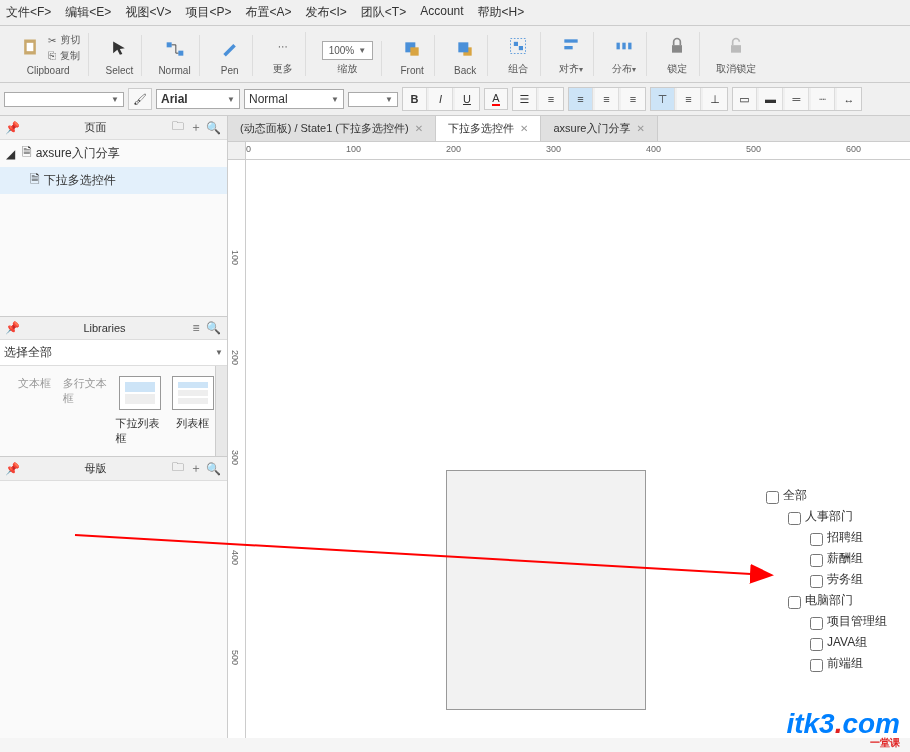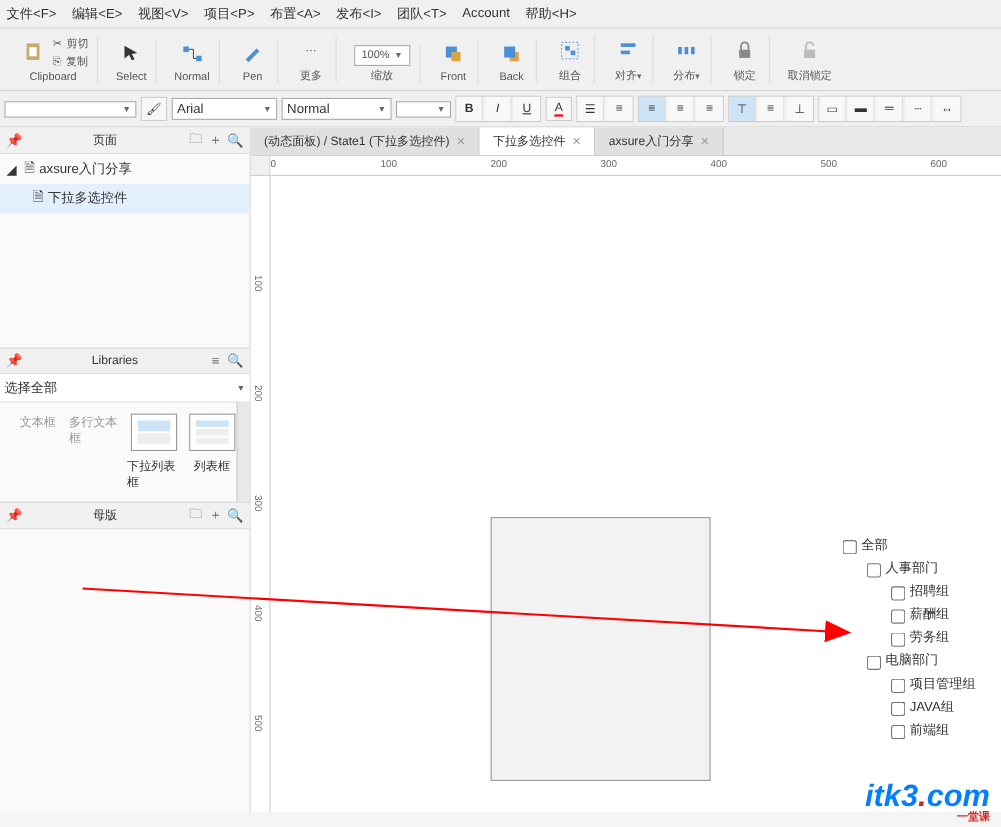--- a/index.html
+++ b/index.html
@@ -16,21 +16,21 @@
 .tool-icon { width: 28px; height: 28px; display: flex; align-items: center; justify-content: center; }
 .tool-row { display: flex; gap: 4px; }
 .tool-mini { display: flex; flex-direction: column; gap: 2px; font-size: 10px; }
 .tool-mini-item { display: flex; align-items: center; gap: 4px; }
 .zoom-box { border: 1px solid #aaa; padding: 3px 6px; background: #fff; display: flex; align-items: center; gap: 4px; }
 
 
 .formatbar { background: #f0f0f0; padding: 4px; border-bottom: 1px solid #ccc; display: flex; gap: 4px; align-items: center; }
 .select-box { border: 1px solid #aaa; background: #fff; padding: 2px 4px; display: flex; align-items: center; justify-content: space-between; }
 .select-box.w1 { width: 120px; }
-.select-box.w2 { width: 96px; }
+.select-box.w2 { width: 84px; font-weight: bold; }
 .select-box.w3 { width: 100px; }
 .fmt-btn { width: 24px; height: 22px; border: 1px solid #ccc; background: #f8f8f8; display: flex; align-items: center; justify-content: center; font-size: 11px; }
 .fmt-group { display: flex; gap: 2px; border: 1px solid #ccc; }
 .fmt-group .fmt-btn { border: none; border-right: 1px solid #ddd; }
 .fmt-group .fmt-btn:last-child { border-right: none; }
 
 
 .main { display: flex; height: calc(752px - 130px); }
 .sidebar { width: 228px; background: #fafafa; border-right: 1px solid #ccc; display: flex; flex-direction: column; }
 .panel-header { padding: 4px 6px; border-bottom: 1px solid #ddd; display: flex; align-items: center; justify-content: space-between; background: #f0f0f0; }

